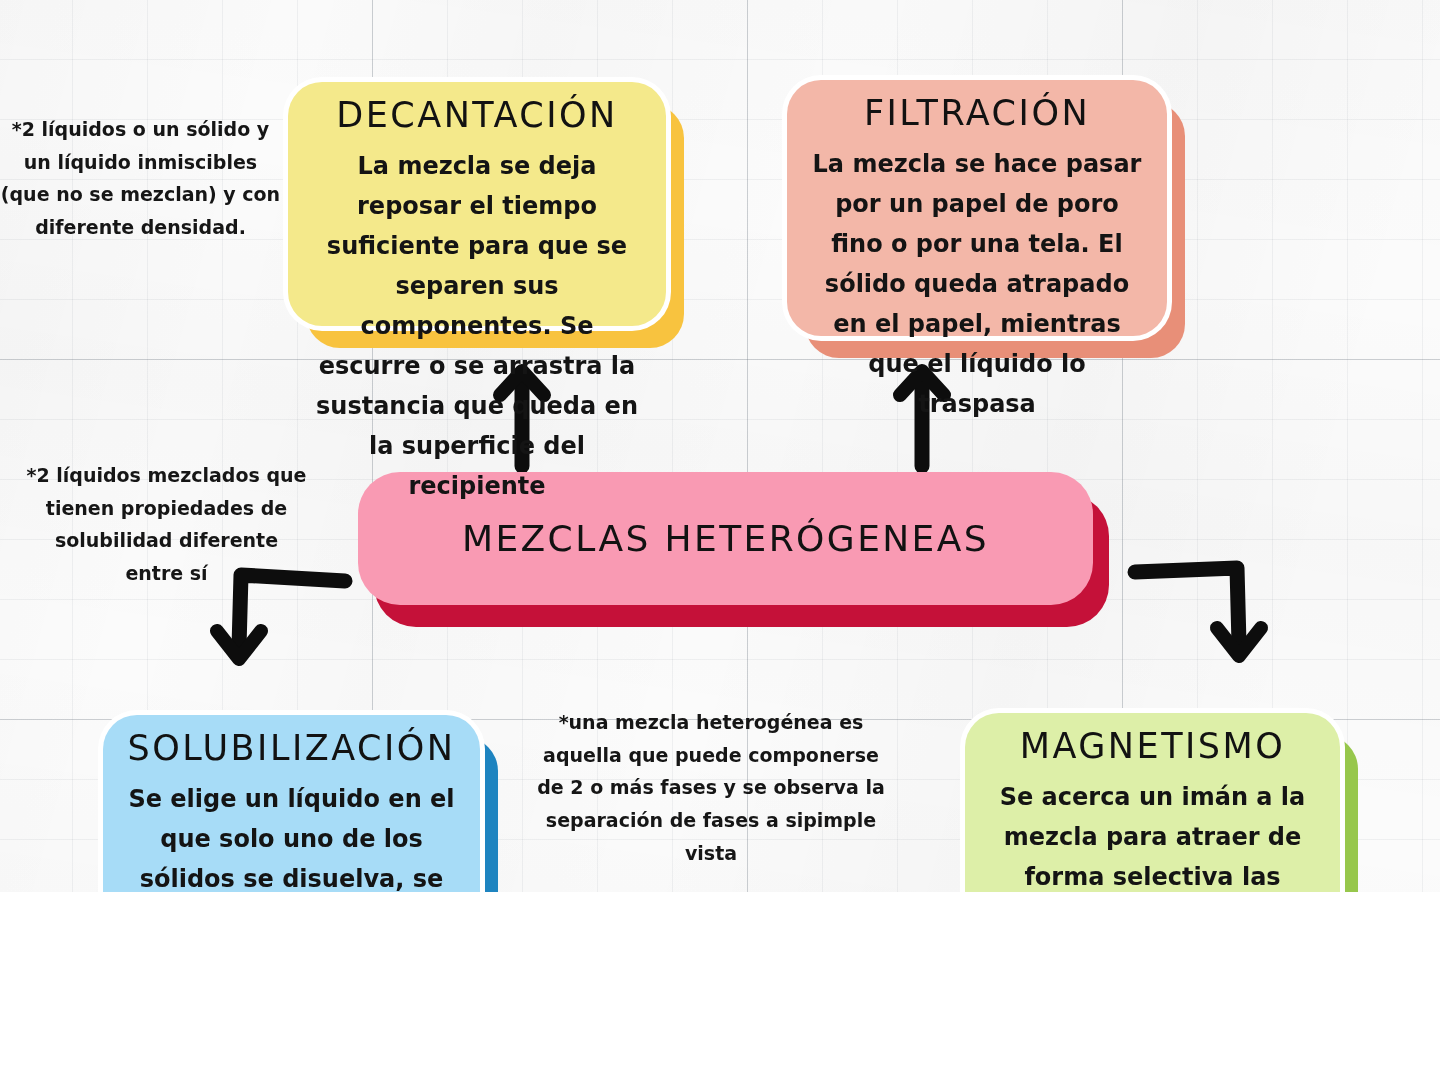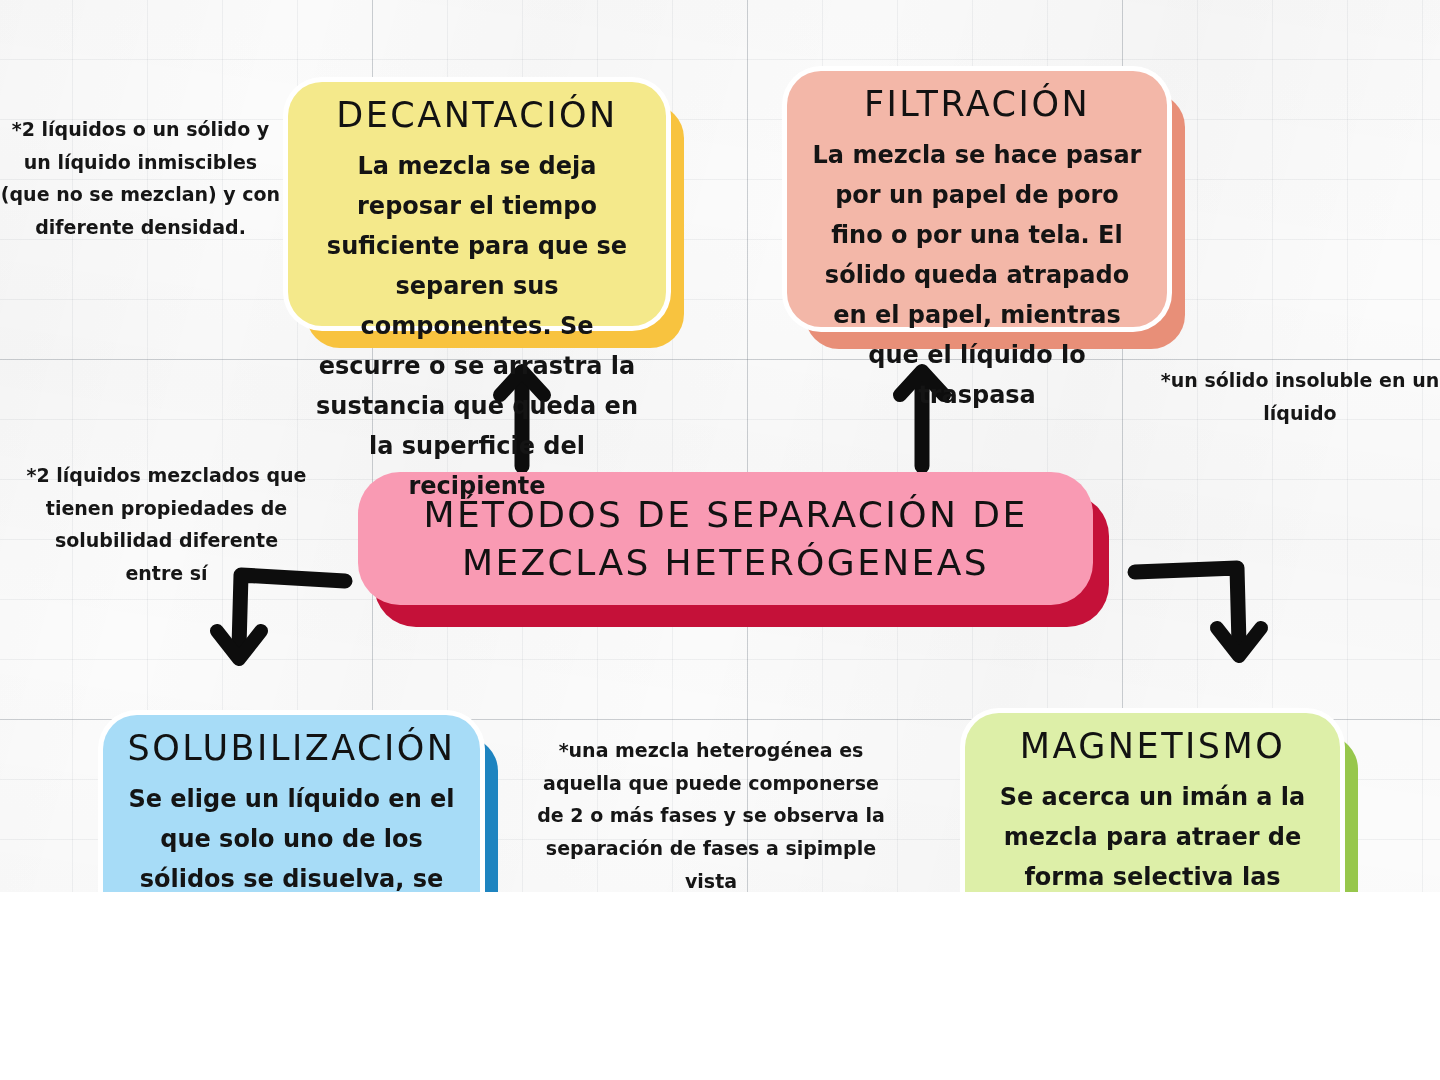--- a/index.html
+++ b/index.html
@@ -94,21 +94,21 @@
     color: #141414;
   }
 
   
   #card-decantacion { left: 288px; top: 82px; width: 378px; height: 244px; }
   #card-decantacion .front-layer { background: #F4E98B; }
   #card-decantacion .shadow-layer { background: #F9C council; }
   #card-decantacion .shadow-layer { background: #F8C33F; }
 
   
-  #card-filtracion { left: 787px; top: 71px; width: 380px; height: 256px; }
+  #card-filtracion { left: 787px; top: 80px; width: 380px; height: 256px; }
   #card-filtracion .front-layer { background: #F3B7A8; }
   #card-filtracion .shadow-layer { background: #E88F78; }
 
   
   #card-solubilizacion { left: 103px; top: 715px; width: 377px; height: 234px; }
   #card-solubilizacion .front-layer { background: #A7DCF7; }
   #card-solubilizacion .shadow-layer { background: #1E84C0; }
 
   
   #card-magnetismo { left: 965px; top: 713px; width: 375px; height: 236px; }
@@ -161,21 +161,21 @@
     font-family: "DejaVu Sans", sans-serif;
     font-size: 19px;
     font-weight: 600;
     line-height: 1.72;
     color: #161616;
     text-align: center;
   }
   #note-decantacion   { left: 0px;    top: 113px; width: 281px; }
   #note-filtracion    { left: 1160px; top: 364px; width: 280px; }
   #note-solubilizacion{ left: 0px;    top: 459px; width: 285px; padding-left: 24px; }
-  #note-heterogenea   { left: 527px;  top: 706px; width: 368px; margin-top: 28px; }
+  #note-heterogenea   { left: 527px;  top: 706px; width: 368px; }
   #note-magnetismo    { left: 700px;  top: 975px; width: 297px; }
 
   
   .arrow-svg {
     position: absolute;
     overflow: visible;
   }
   #arrow-up-decantacion { left: 492px; top: 358px; }
   #arrow-up-filtracion  { left: 892px; top: 358px; }
   #arrow-elbow-left     { left: 205px; top: 555px; }
@@ -202,21 +202,20 @@
 
   <div class="card" id="card-filtracion">
     <div class="shadow-layer"></div>
     <div class="front-layer"></div>
     <div class="content">
       <div class="card-title">FILTRACIÓN</div>
       <div class="card-body">La mezcla se hace pasar por un papel de poro fino o por una tela. El sólido queda atrapado en el papel, mientras que el líquido lo traspasa</div>
     </div>
   </div>
 
-  <div class="note" id="note-filtracion">*un sólido insoluble en un líquido</div>
 
   <div class="note" id="note-solubilizacion">*2 líquidos mezclados que tienen propiedades de solubilidad diferente entre sí</div>
 
   <svg class="arrow-svg" id="arrow-up-decantacion" width="60" height="110" viewBox="0 0 60 110">
     <path d="M30 108 L30 22" stroke="#0D0D0D" stroke-width="15" stroke-linecap="round" fill="none"></path>
     <path d="M8 37 L30 13 L52 37" stroke="#0D0D0D" stroke-width="14" stroke-linecap="round" stroke-linejoin="round" fill="none"></path>
   </svg>
 
   <svg class="arrow-svg" id="arrow-up-filtracion" width="60" height="110" viewBox="0 0 60 110">
     <path d="M30 108 L30 22" stroke="#0D0D0D" stroke-width="15" stroke-linecap="round" fill="none"></path>
@@ -230,21 +229,20 @@
 
   <svg class="arrow-svg" id="arrow-elbow-right" width="150" height="125" viewBox="0 0 150 125">
     <path d="M10 24 L112 20 L114 96" stroke="#0D0D0D" stroke-width="15" stroke-linecap="round" stroke-linejoin="round" fill="none"></path>
     <path d="M92 80 L114 108 L136 80" stroke="#0D0D0D" stroke-width="14" stroke-linecap="round" stroke-linejoin="round" fill="none"></path>
   </svg>
 
   <div id="center-banner">
     <div class="shadow-layer"></div>
     <div class="front-layer"></div>
     <div class="content">
-      <div class="banner-line">MÉTODOS DE SEPARACIÓN DE</div>
       <div class="banner-line">MEZCLAS HETERÓGENEAS</div>
     </div>
   </div>
 
   <div class="card" id="card-solubilizacion">
     <div class="shadow-layer"></div>
     <div class="front-layer"></div>
     <div class="content">
       <div class="card-title">SOLUBILIZACIÓN</div>
       <div class="card-body">Se elige un líquido en el que solo uno de los sólidos se disuelva, se agrega a la mezcla y luego se filtra la mezcla resultante. La sustancia disuelta puede recuperarse por otra técnica</div>

